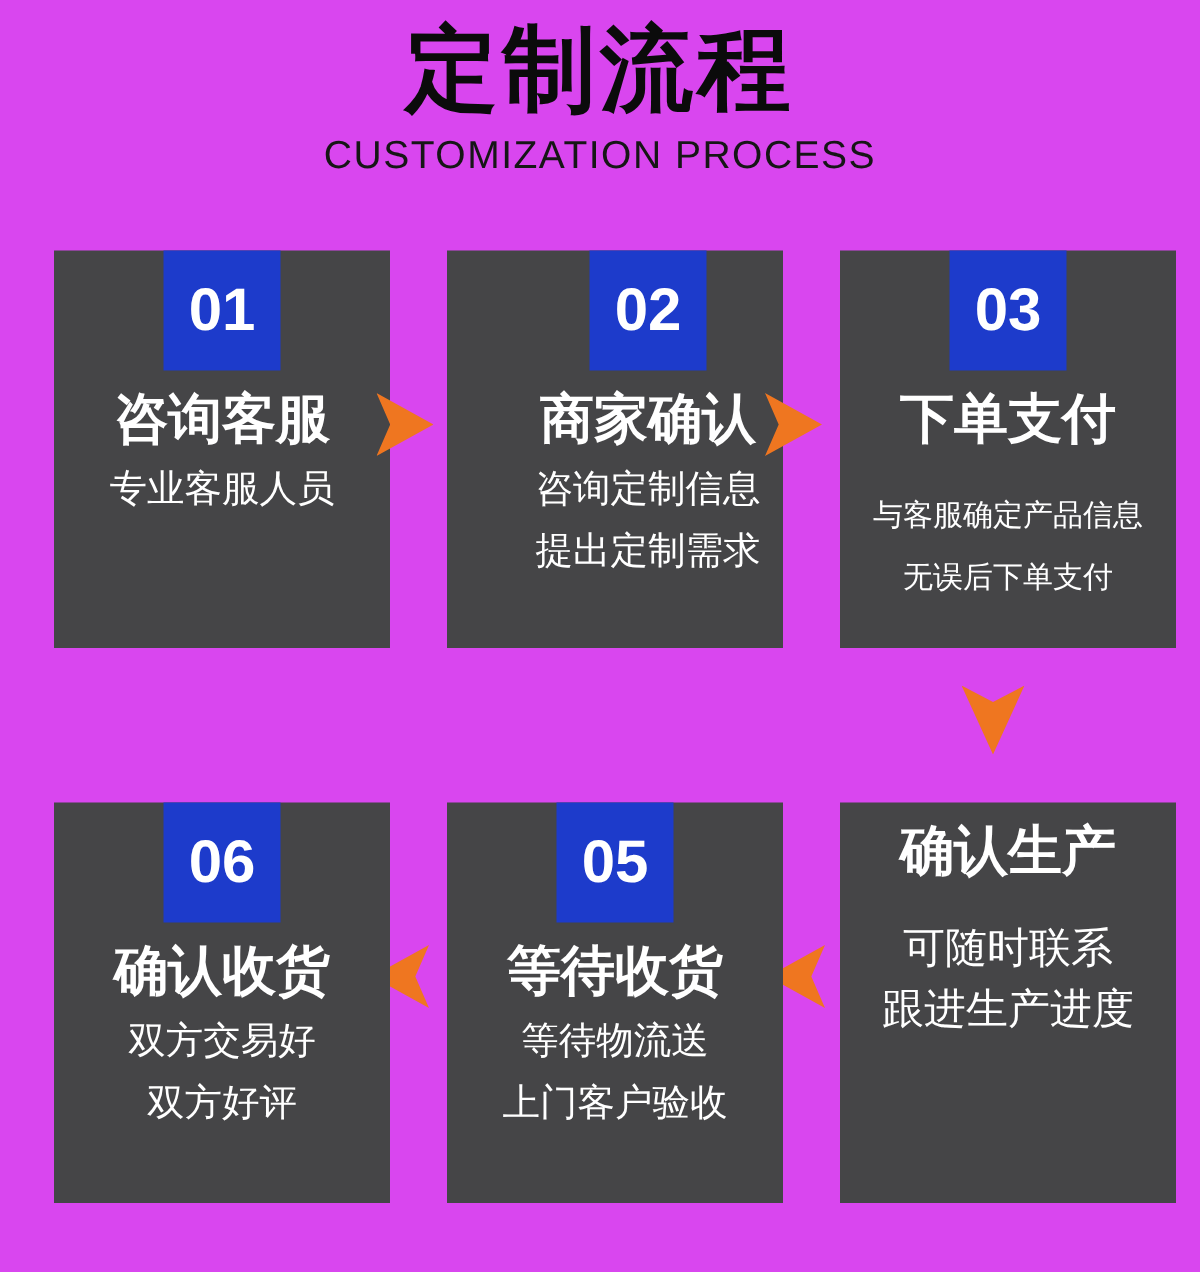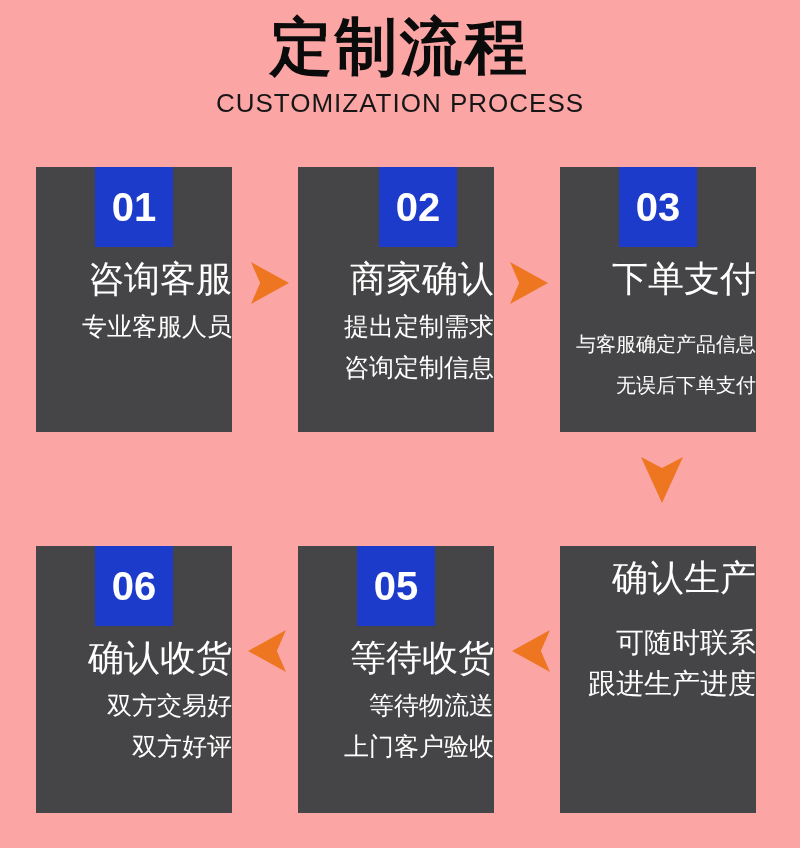--- a/index.html
+++ b/index.html
@@ -5,42 +5,42 @@
   :root{
     --card-bg:#454547;
     --badge-blue:#1d3bcb;
     --arrow-orange:#ef7620;
     --title-black:#0b0b0b;
     --text-white:#ffffff;
   }
   *{box-sizing:border-box;}
   html,body{margin:0;padding:0;background:#ffffff;}
   body{font-family:"Liberation Sans","DejaVu Sans",sans-serif;}
-  .page{position:relative;width:800px;height:848px;background:#fca5a5;overflow:hidden;}
+  .page{position:relative;width:800px;height:848px;background:#d946ef;overflow:hidden;}
 
   
   .header{position:absolute;top:0;left:0;width:100%;text-align:center;}
   .page-title{margin:0;padding-top:16px;font-size:62px;line-height:1;font-weight:900;
               color:var(--title-black);letter-spacing:3px;}
   .page-subtitle{margin-top:12px;font-size:26px;line-height:1;font-weight:500;
                  color:#161616;letter-spacing:1px;}
 
   
-  .card{position:absolute;width:196px;background:var(--card-bg);color:var(--text-white);
-        text-align:right;}
+  .card{position:absolute;width:224px;background:var(--card-bg);color:var(--text-white);
+        text-align:center;}
   .row-top{top:167px;height:265px;}
-  .row-bottom{top:546px;height:267px;}
+  .row-bottom{top:535px;height:267px;}
   .card-1{left:36px;}  .card-2{left:298px;padding-left:44px;}  .card-3{left:560px;}
   .card-6{left:36px;}  .card-5{left:298px;}  .card-4{left:560px;}
 
   .badge{width:78px;height:80px;margin:0 auto;background:var(--badge-blue);
          display:flex;align-items:center;justify-content:center;}
   .badge span{font-size:40px;font-weight:700;color:var(--text-white);line-height:1;}
 
-  .card-title{margin-top:14px;font-size:36px;font-weight:400;line-height:1;
+  .card-title{margin-top:14px;font-size:36px;font-weight:700;line-height:1;
               color:var(--text-white);}
   .card-desc{margin-top:9px;font-size:25px;font-weight:400;line-height:41px;
              color:var(--text-white);}
   .card-3 .card-desc{font-size:20px;margin-top:27px;}
   .card-4 .card-desc{font-size:28px;margin-top:26px;}
 
   
   .arrow{position:absolute;background:var(--arrow-orange);}
   .arrow-right{width:38px;height:42px;clip-path:polygon(0 0,24% 50%,0 100%,100% 50%);}
   .arrow-left {width:38px;height:42px;clip-path:polygon(100% 0,76% 50%,100% 100%,0 50%);}
@@ -72,22 +72,22 @@
   </div>
 
   <div class="arrow arrow-right ar1"></div>
 
   <div class="card row-top card-2">
     <div class="badge">
       <span>02</span>
     </div>
     <div class="card-title">商家确认</div>
     <div class="card-desc">
+      <div>咨询定制信息</div>
       <div>提出定制需求</div>
-      <div>咨询定制信息</div>
     </div>
   </div>
 
   <div class="arrow arrow-right ar2"></div>
 
   <div class="card row-top card-3">
     <div class="badge">
       <span>03</span>
     </div>
     <div class="card-title">下单支付</div>

